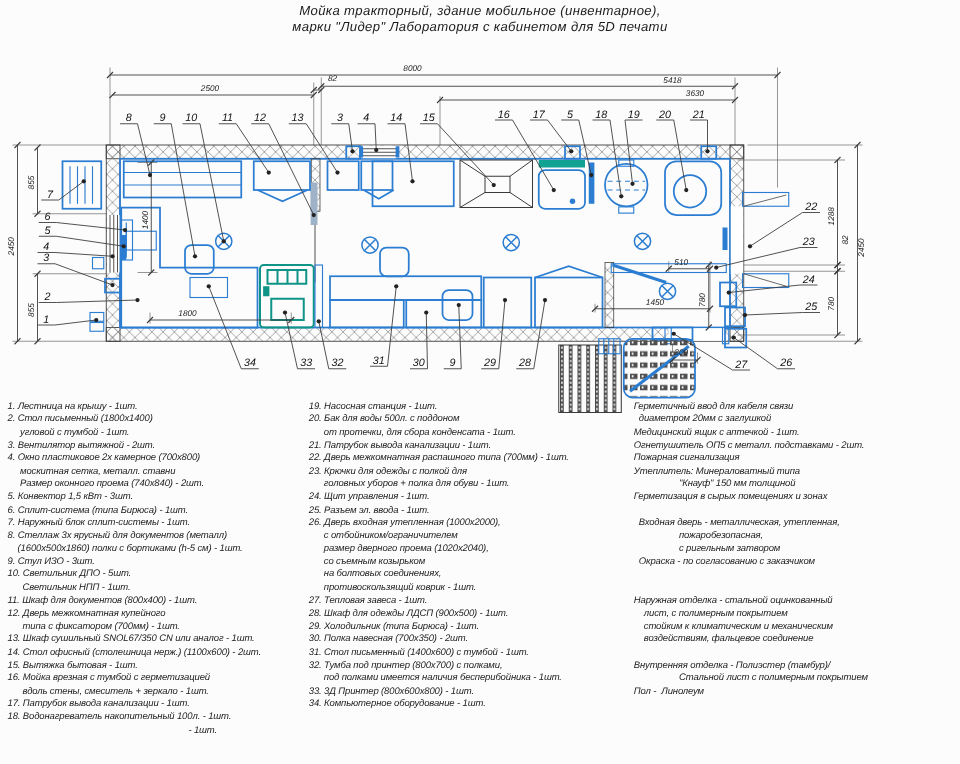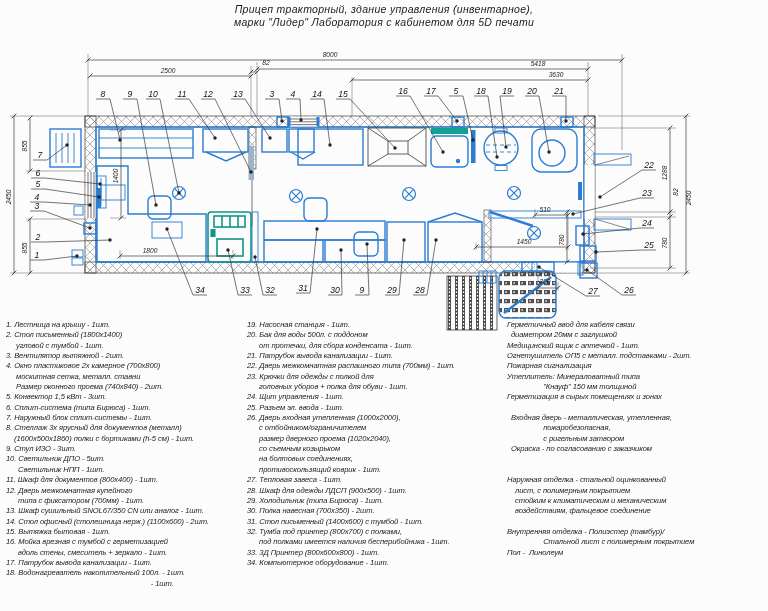--- a/index.html
+++ b/index.html
@@ -19,21 +19,21 @@
   .blu-thin{stroke:#2b7dd2;fill:none;stroke-width:0.9;}
   .teal{stroke:#0f9488;fill:none;stroke-width:1.6;}
   .blk{stroke:#3a3a3a;fill:none;stroke-width:0.8;}
 </style>
 </head>
 <body>
 
 <div class="page">
 
   <div class="title">
-    <div>Прицеп тракторный, здание управления (инвентарное),</div>
+    <div>Мойка тракторный, здание мобильное (инвентарное),</div>
     <div>марки "Лидер" Лаборатория с кабинетом для 5D печати</div>
   </div>
 
   <svg id="plan" width="768" height="336" viewBox="0 0 768 336">
     <defs>
       <pattern id="xh" width="9" height="9" patternUnits="userSpaceOnUse">
         <path d="M0,9 L9,0 M0,0 L9,9" stroke="#8a8a8a" stroke-width="0.6"></path>
       </pattern>
       <pattern id="vs" width="7" height="7" patternUnits="userSpaceOnUse">
         <rect width="3" height="7" fill="#4a4a4a"></rect>

